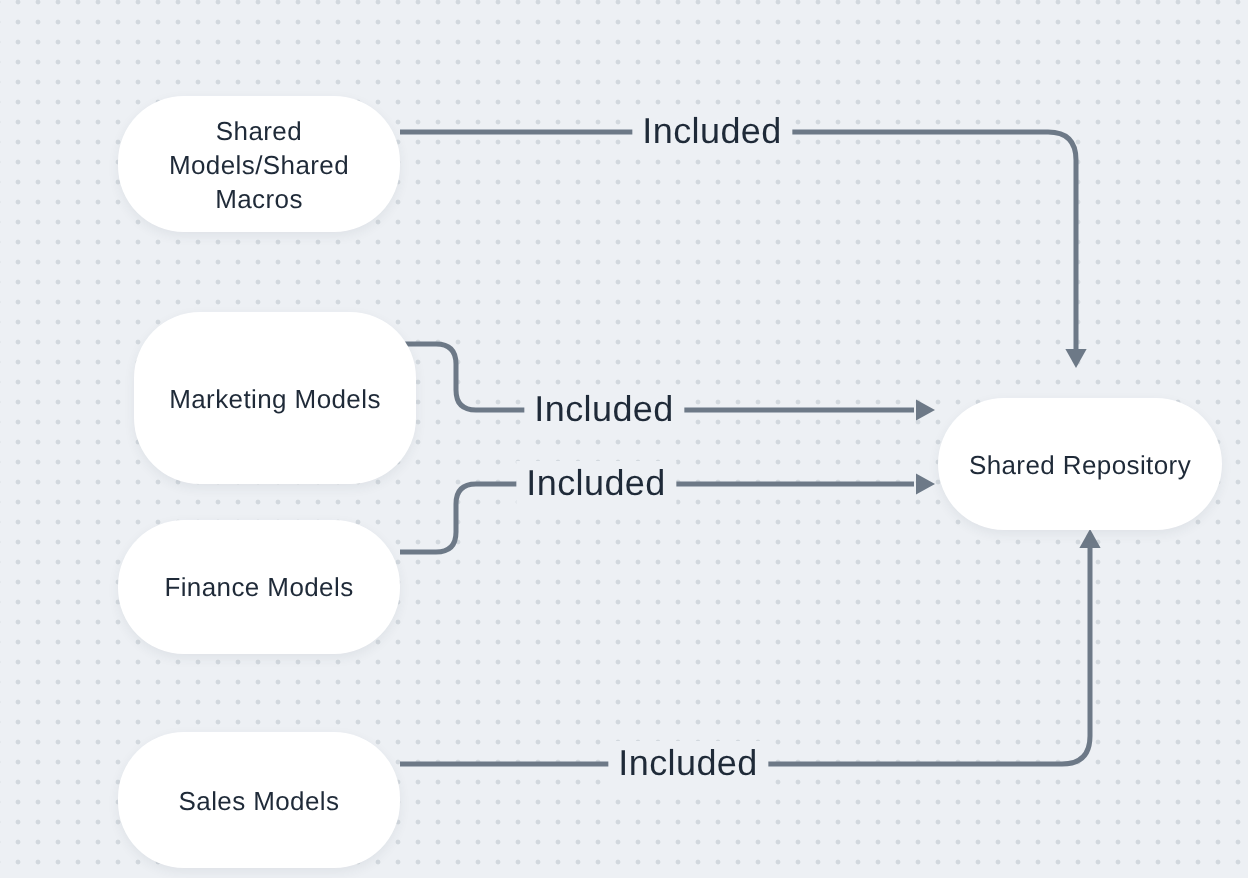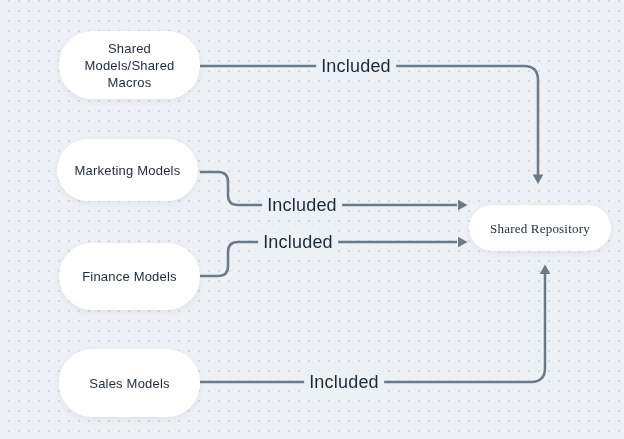--- a/index.html
+++ b/index.html
@@ -39,43 +39,44 @@
     display: flex;
     align-items: center;
     justify-content: center;
     text-align: center;
     color: #1f2a38;
     font-size: 13px;
     font-weight: 500;
     line-height: 17px;
     letter-spacing: 0.2px;
     box-shadow: 0 2px 6px rgba(38, 50, 66, 0.07);
+    margin-top: 17px;
   }
   .node .node-label {
     white-space: pre-line;
     padding: 0 8px;
   }
   .edge-label {
     position: absolute;
     z-index: 2;
     transform: translate(-50%, -50%);
     background: #edf0f4;
     padding: 1px 5px;
     font-size: 18px;
     font-weight: 500;
     letter-spacing: 0.2px;
     color: #1f2a38;
     white-space: nowrap;
   }
   
   .node-a { left: 59px;  top: 31px;  width: 141px; height: 68px; }
-  .node-b { left: 57px;  top: 139px; width: 141px; height: 62px; }
+  .node-b { left: 67px;  top: 139px; width: 141px; height: 86px; }
   .node-c { left: 59px;  top: 243px; width: 141px; height: 67px; }
   .node-d { left: 59px;  top: 349px; width: 141px; height: 68px; }
-  .node-e { left: 469px; top: 205px; width: 142px; height: 46px; font-family: Liberation Serif, serif; }
+  .node-e { left: 469px; top: 182px; width: 142px; height: 66px; }
   
   .edge-label-1 { left: 356px; top: 66px; }
   .edge-label-2 { left: 302px; top: 205px; }
   .edge-label-3 { left: 298px; top: 242px; }
   .edge-label-4 { left: 344px; top: 382px; }
 </style>
 </head>
 <body>
 
 <div class="stage">

